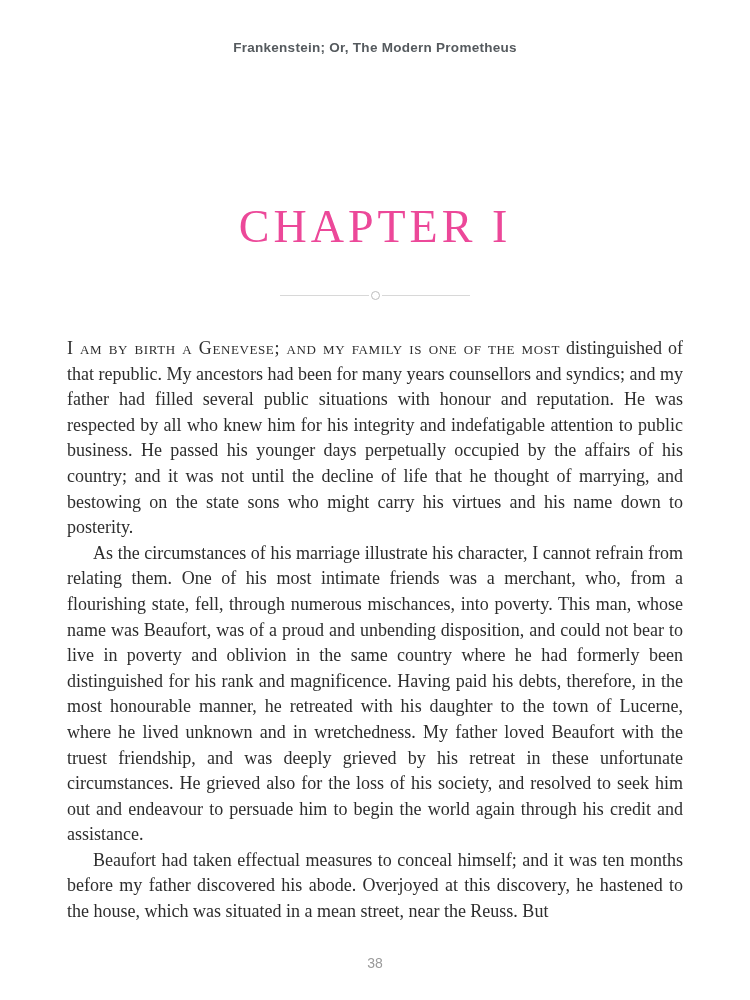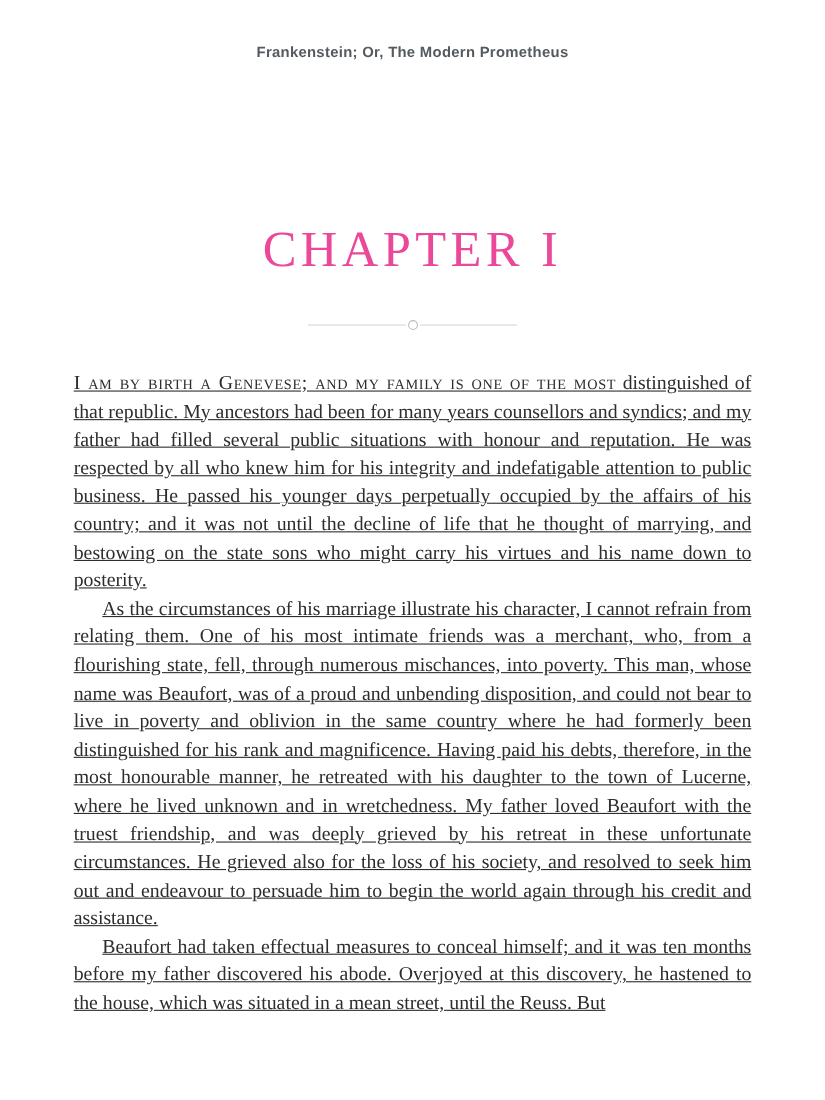--- a/index.html
+++ b/index.html
@@ -66,21 +66,20 @@
   .body-text {
     position: absolute;
     top: 336px;
     left: 67px;
     right: 67px;
     font-family: "Liberation Serif", serif;
     font-size: 18px;
     line-height: 25.6px;
     color: #2d2d2d;
     text-align: justify;
-    text-decoration: underline;
   }
   .body-text p {
     margin: 0;
   }
   .body-text p.indent {
     text-indent: 26px;
   }
   .smallcaps {
     font-variant: small-caps;
     letter-spacing: 0.6px;
@@ -107,17 +106,18 @@
 
   <div class="divider">
     <span class="rule"></span>
     <span class="orb"></span>
     <span class="rule"></span>
   </div>
 
   <div class="body-text">
     <p><span class="smallcaps">I am by birth a Genevese; and my family is one of the most</span> <span>distinguished of that republic. My ancestors had been for many years counsellors and syndics; and my father had filled several public situations with honour and reputation. He was respected by all who knew him for his integrity and indefatigable attention to public business. He passed his younger days perpetually occupied by the affairs of his country; and it was not until the decline of life that he thought of marrying, and bestowing on the state sons who might carry his virtues and his name down to posterity.</span></p>
     <p class="indent">As the circumstances of his marriage illustrate his character, I cannot refrain from relating them. One of his most intimate friends was a merchant, who, from a flourishing state, fell, through numerous mischances, into poverty. This man, whose name was Beaufort, was of a proud and unbending disposition, and could not bear to live in poverty and oblivion in the same country where he had formerly been distinguished for his rank and magnificence. Having paid his debts, therefore, in the most honourable manner, he retreated with his daughter to the town of Lucerne, where he lived unknown and in wretchedness. My father loved Beaufort with the truest friendship, and was deeply grieved by his retreat in these unfortunate circumstances. He grieved also for the loss of his society, and resolved to seek him out and endeavour to persuade him to begin the world again through his credit and assistance.</p>
-    <p class="indent">Beaufort had taken effectual measures to conceal himself; and it was ten months before my father discovered his abode. Overjoyed at this discovery, he hastened to the house, which was situated in a mean street, until the Reuss. But</p>
+    <p class="indent">Beaufort had taken effectual measures to conceal himself; and it was ten months before my father discovered his abode. Overjoyed at this discovery, he hastened to the house, which was situated in a mean street, near the Reuss. But</p>
   </div>
 
+  <div class="page-number">38</div>
 
 </div>
 
 </body></html>

